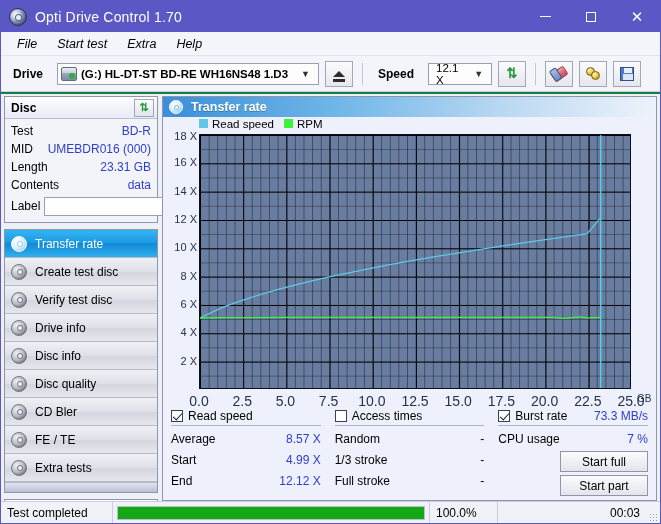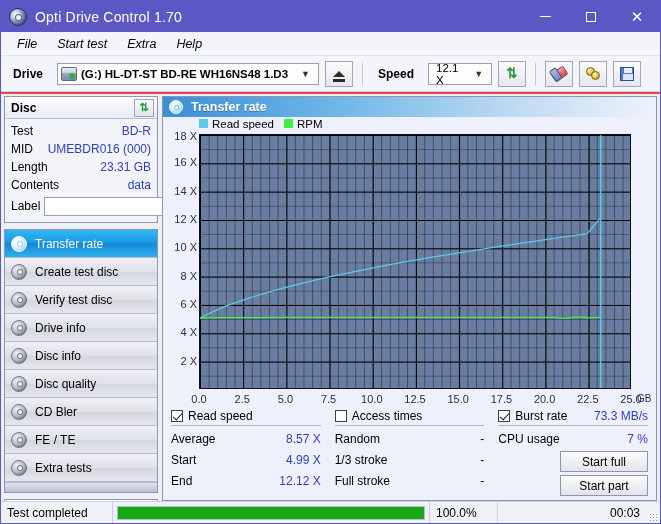--- a/index.html
+++ b/index.html
@@ -10,21 +10,21 @@
   body {
     width: 661px; height: 524px;
     font-family: "Liberation Sans", sans-serif;
     font-size: 12px;
     color: #000;
     overflow: hidden;
   }
   .app {
     position: relative;
     width: 661px; height: 524px;
-    background: #ef4444;
+    background: #15803d;
     border: 1px solid #5b57c4;
     overflow: hidden;
   }
 
   
   .titlebar {
     height: 31px;
     background: #5b57c4;
     display: flex;
     align-items: center;
@@ -401,21 +401,21 @@
     text-align: right;
     font-size: 11px;
     color: #24324a;
     transform: translateY(-50%);
   }
   .y-axis { left: 0; top: 17px; width: 34px; height: 255px; }
   .x-axis { left: 36px; top: 276px; width: 432px; height: 16px; }
   .x-lab {
     position: absolute;
     top: 0;
-    font-size: 11px;
+    font-size: 14px;
     color: #24324a;
     transform: translateX(-50%);
     white-space: nowrap;
   }
   .x-unit {
     position: absolute;
     left: 474px; top: 276px;
     font-size: 10px; color: #24324a;
   }
 

